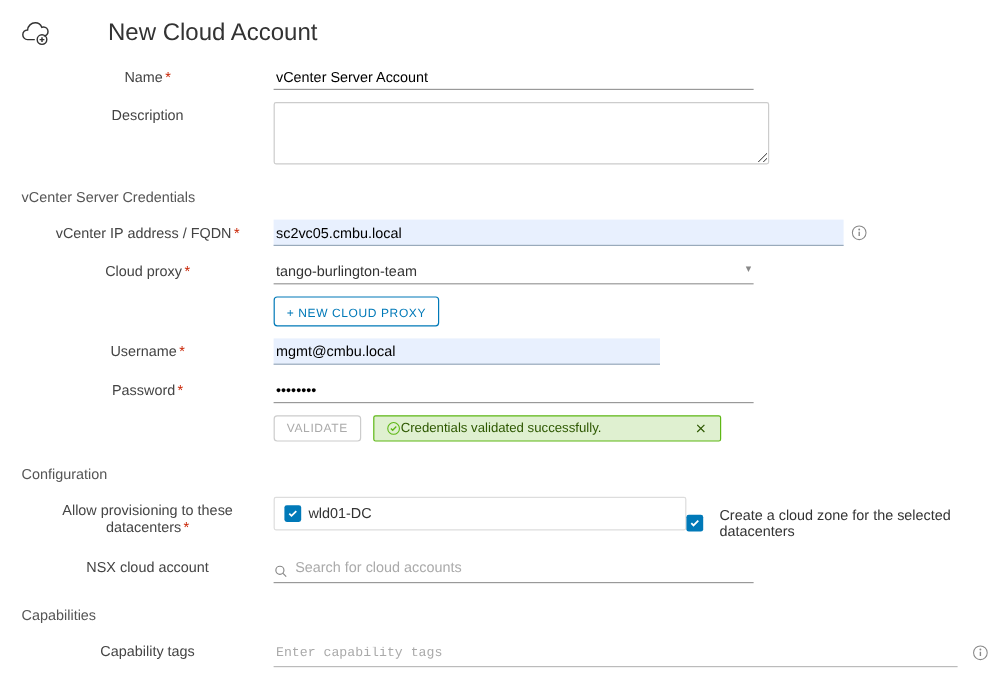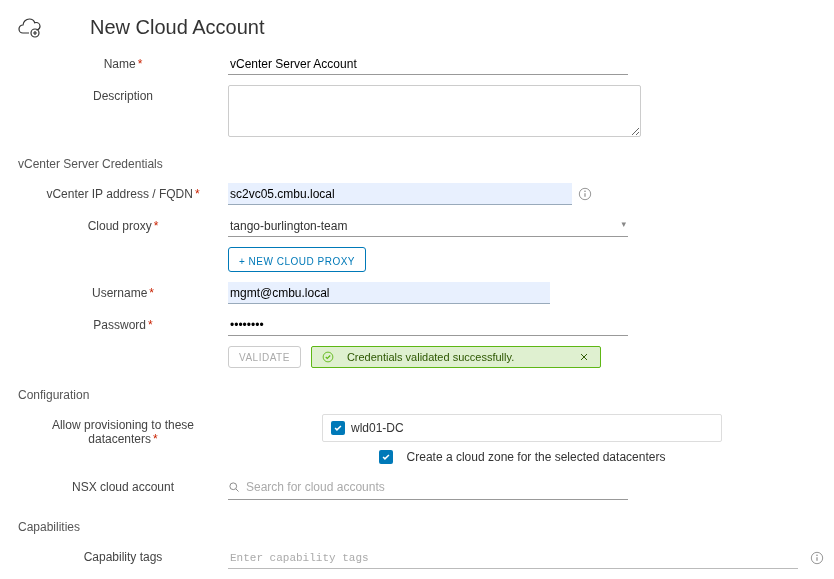--- a/index.html
+++ b/index.html
@@ -124,21 +124,21 @@
     border: 1px solid #5eb715;
     color: #2d5700;
     display: flex;
     align-items: center;
     justify-content: space-between;
     padding: 4px 10px;
     font-size: 11px;
     width: 290px;
     border-radius: 2px;
   }
-  .alert-success .left { display: flex; align-items: center; gap: 13px; }
+  .alert-success .left { display: flex; align-items: center; gap: 0; }
   .alert-success .check-icon svg, .alert-success .close-icon svg { width: 12px; height: 12px; display: block; }
 
   .dc-box {
     border: 1px solid #ddd;
     padding: 6px 8px;
     width: 400px;
     border-radius: 2px;
     display: flex;
     align-items: center;
     gap: 6px;
@@ -162,21 +162,21 @@
     gap: 14px;
     margin-top: 8px;
     font-size: 12px;
     color: #333;
   }
 
   .search-line {
     border-bottom: 1px solid #999;
     width: 400px;
     display: flex;
-    align-items: center;
+    align-items: flex-end;
     padding: 2px 0 3px 0;
     gap: 6px;
   }
   .search-line input {
     border: none;
     outline: none;
     font-size: 12px;
     flex: 1;
     padding: 2px 0;
   }
@@ -231,21 +231,21 @@
   <div class="form-field">
     <textarea class="textarea" style=""></textarea>
   </div>
 </div>
 
 <div class="section-title">vCenter Server Credentials</div>
 
 <div class="form-row">
   <div class="form-label"><span>vCenter IP address / FQDN</span><span class="req">*</span></div>
   <div class="form-field">
-    <input class="text-input highlight" style="width: 344px;" type="text" value="sc2vc05.cmbu.local">
+    <input class="text-input highlight" style="width: 475px;" type="text" value="sc2vc05.cmbu.local">
     <span class="info-circle">
       <svg viewBox="0 0 16 16">
           <circle cx="8" cy="8" r="6.5" fill="none" stroke="#888" stroke-width="1"></circle>
           <line x1="8" y1="7" x2="8" y2="11" stroke="#888" stroke-width="1.3"></line>
           <circle cx="8" cy="4.8" r="0.9" fill="#888"></circle>
         </svg>
     </span>
   </div>
 </div>
 
@@ -300,21 +300,21 @@
           </svg>
       </span>
     </div>
   </div>
 </div>
 
 <div class="section-title">Configuration</div>
 
 <div class="form-row">
   <div class="form-label"><span>Allow provisioning to these datacenters</span><span class="req">*</span></div>
-  <div class="form-field" style="flex-direction:column; align-items:center;">
+  <div class="form-field" style="flex-direction:row; align-items:flex-start;">
     <div class="dc-box">
       <span class="checkbox">
         <svg viewBox="0 0 12 12">
             <path d="M2.5 6l2.2 2.2L9.5 3.5" fill="none" stroke="#fff" stroke-width="1.8"></path>
           </svg>
       </span>
       <span>wld01-DC</span>
     </div>
     <div class="checkbox-line">
       <span class="checkbox">

